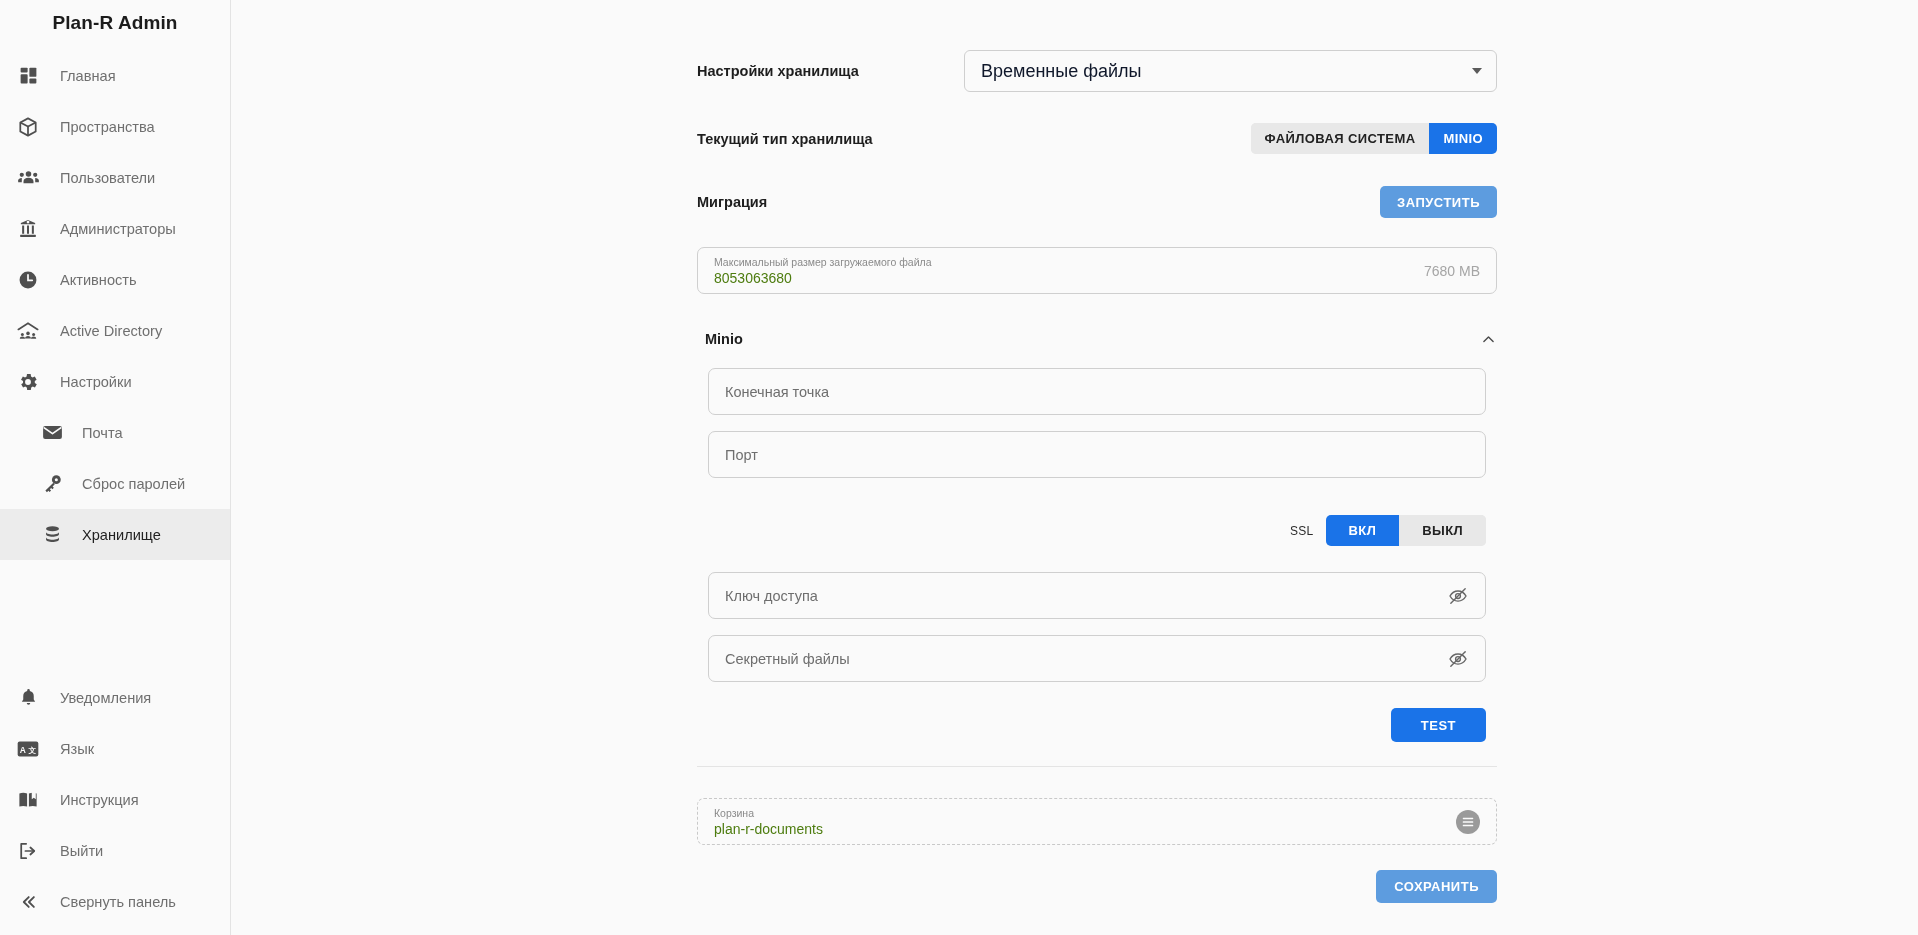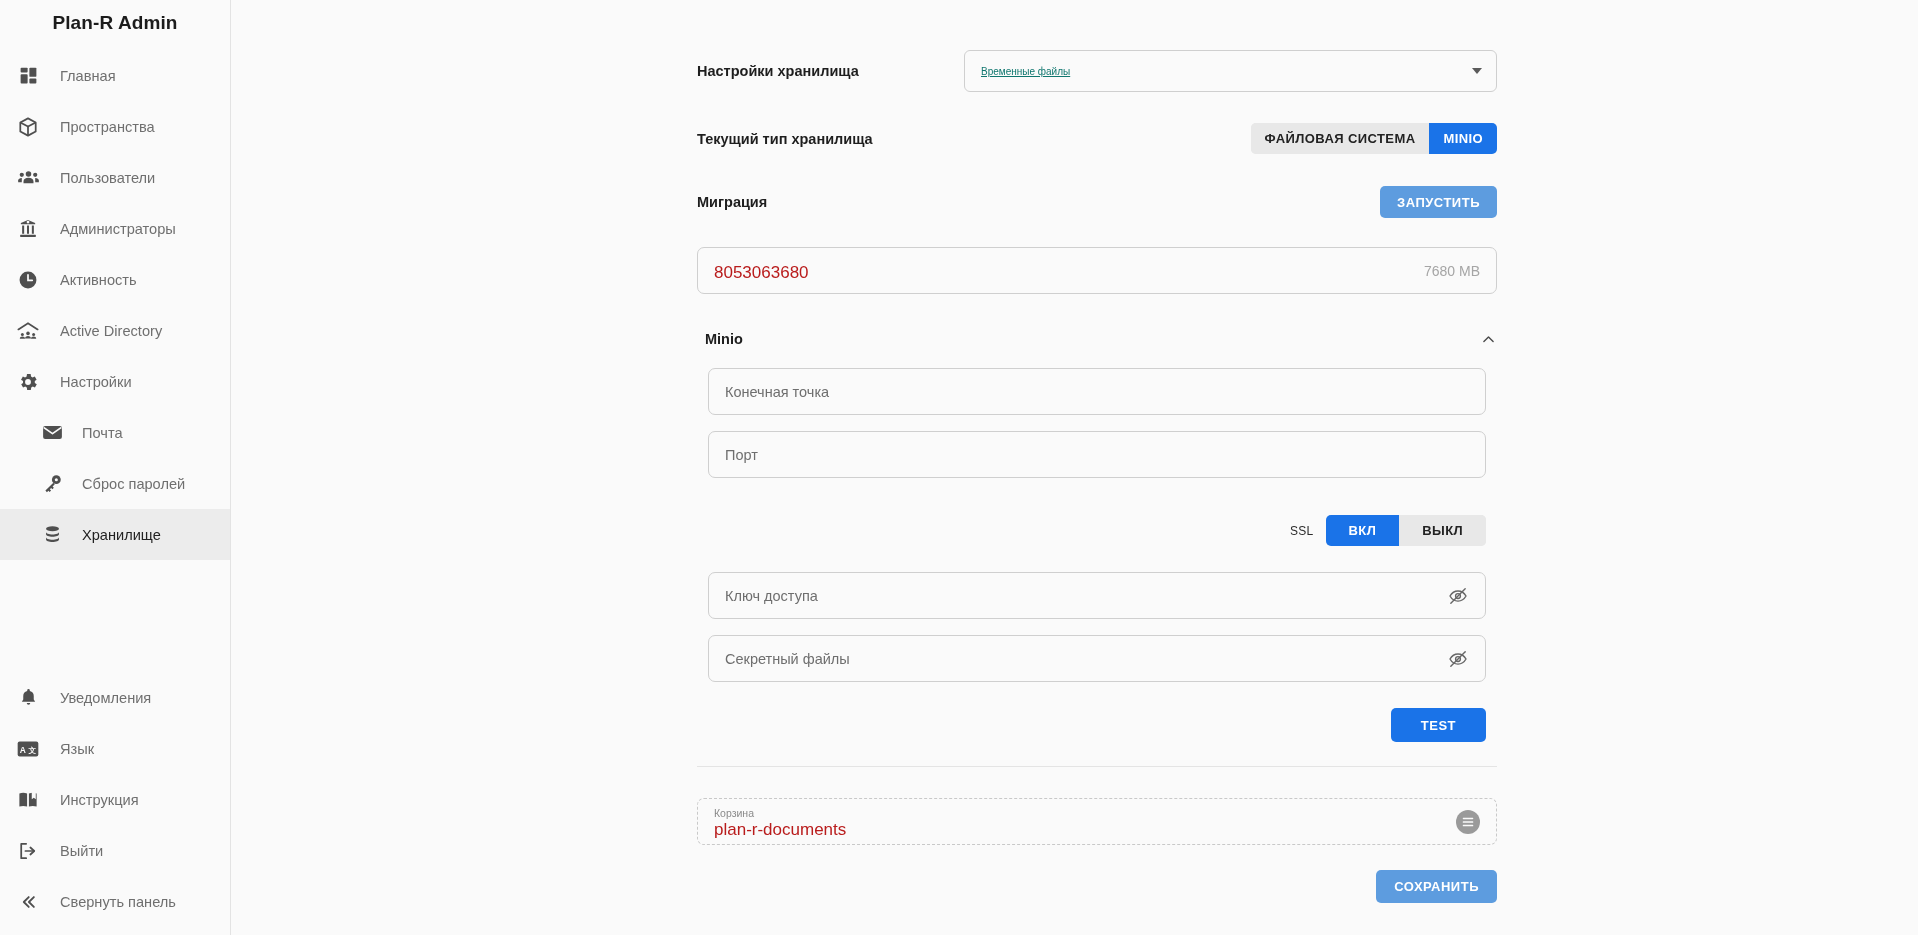--- a/index.html
+++ b/index.html
@@ -98,21 +98,21 @@
     width: 533px;
     height: 42px;
     border: 1px solid #cfcfcf;
     border-radius: 6px;
     background: #fafafa;
     display: flex;
     align-items: center;
     padding: 0 14px 0 16px;
     cursor: pointer;
   }
-  .select-value { flex: 1 1 auto; font-size: 10px; color: #0f766e; text-decoration: underline; }
+  .select-value { flex: 1 1 auto; font-size: 18px; color: #0f172a; }
   .caret {
     width: 0; height: 0;
     border-left: 5px solid transparent;
     border-right: 5px solid transparent;
     border-top: 6px solid #5a5a5a;
   }
 
   
   .segmented {
     display: inline-flex;
@@ -174,22 +174,22 @@
     flex: 1 1 auto;
     height: 100%;
     padding-top: 3px;
   }
   .field-mini-label {
     font-size: 10.5px;
     color: #8a8a8a;
     line-height: 13px;
   }
   .field-value {
-    font-size: 17px;
-    color: #b91c1c;
+    font-size: 14px;
+    color: #4d7c0f;
     line-height: 19px;
   }
   .field-suffix {
     font-size: 14px;
     color: #a5a5a5;
     margin-left: 12px;
   }
   .field-ph {
     font-size: 14.5px;
     color: #6e6e6e;
@@ -452,20 +452,21 @@
 
       <div class="row" style="margin-top:32px;">
         <div class="row-label">Миграция</div>
         <div class="row-right">
           <button class="btn btn-light">ЗАПУСТИТЬ</button>
         </div>
       </div>
 
       <div class="field" style="margin-top:29px; width:800px;">
         <div class="field-stack">
+          <span class="field-mini-label">Максимальный размер загружаемого файла</span>
           <span class="field-value">8053063680</span>
         </div>
         <span class="field-suffix">7680 MB</span>
       </div>
 
       <div style="margin-top:28px; width:800px;">
         <div class="accordion-head">
           <span class="accordion-title">Minio</span>
           <span class="chev">
             <svg width="17" height="17" viewBox="0 0 24 24" fill="none" stroke="currentColor" stroke-width="2" stroke-linecap="round" stroke-linejoin="round">

